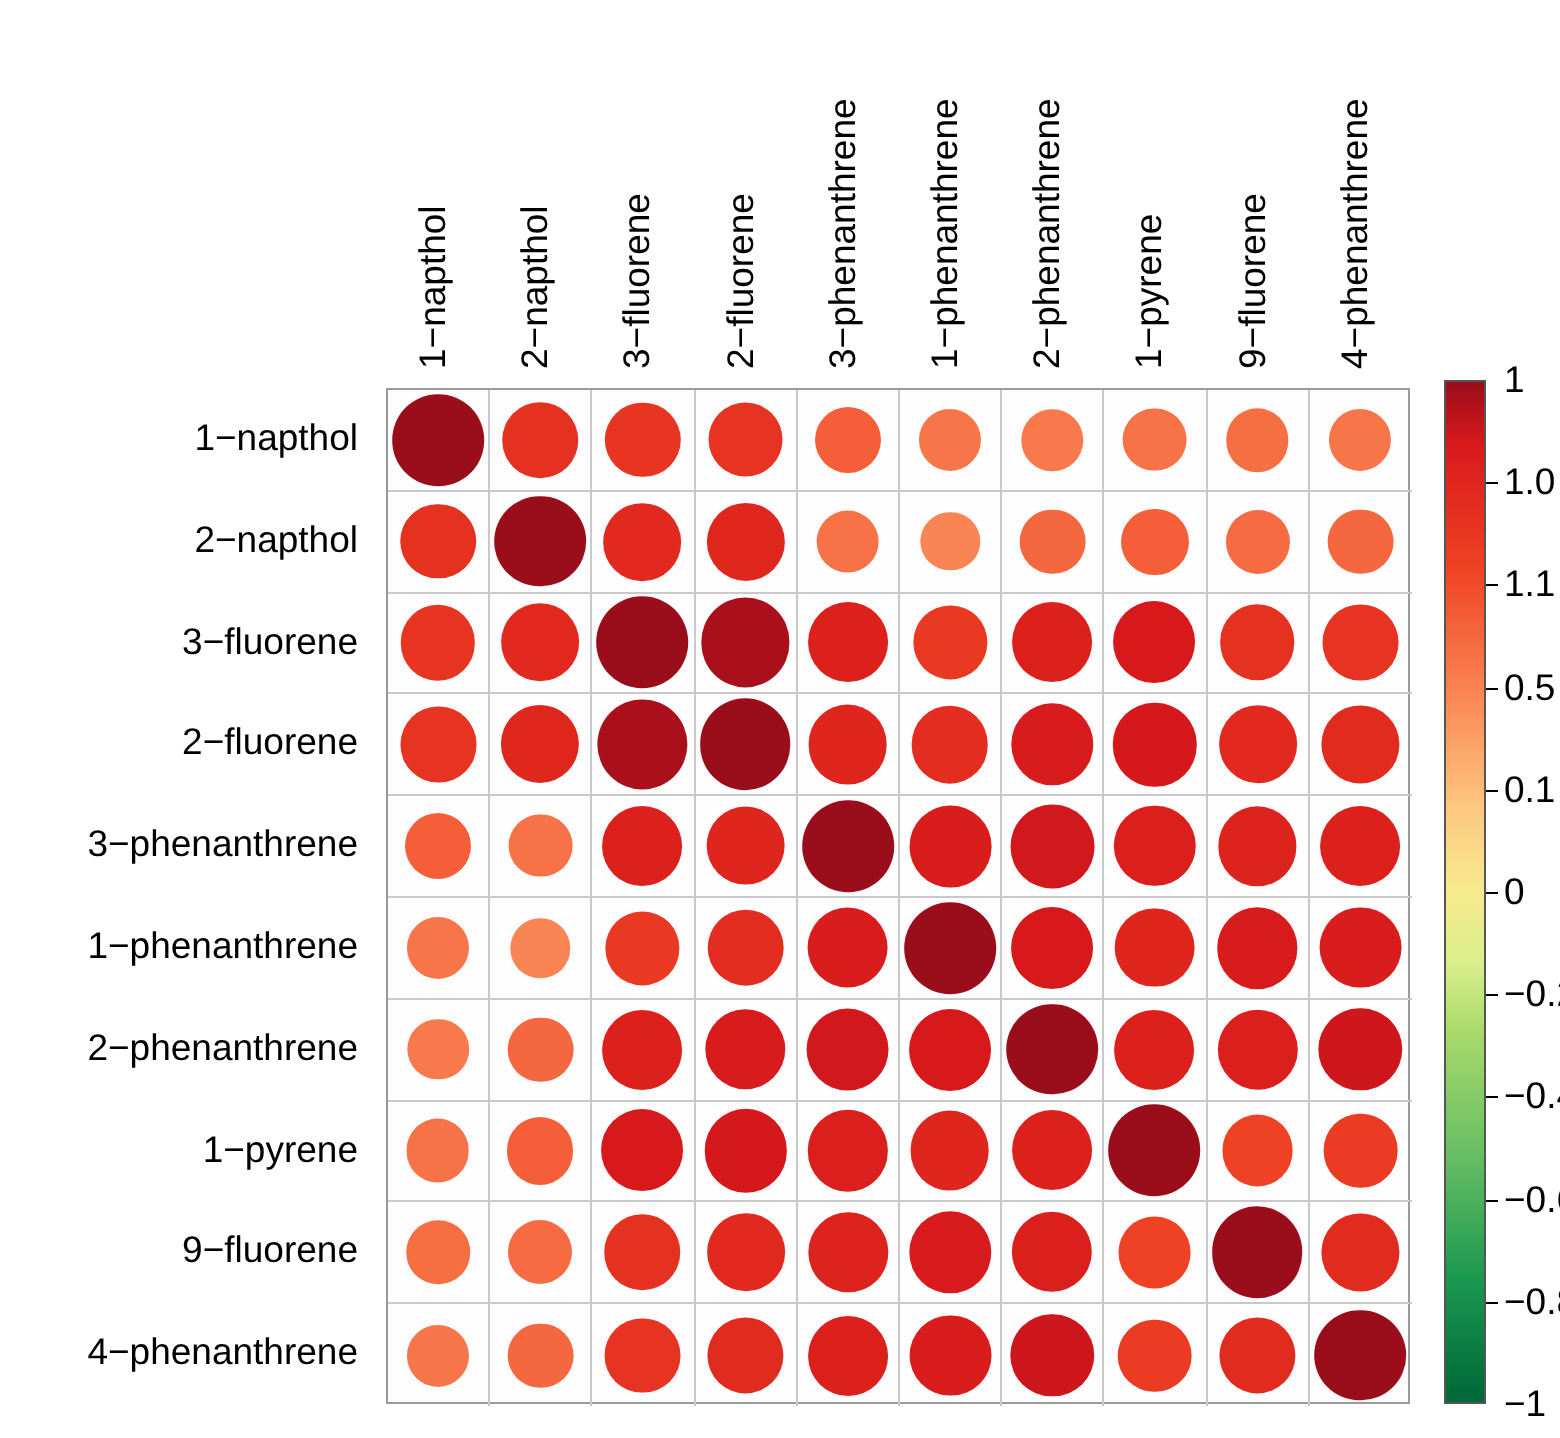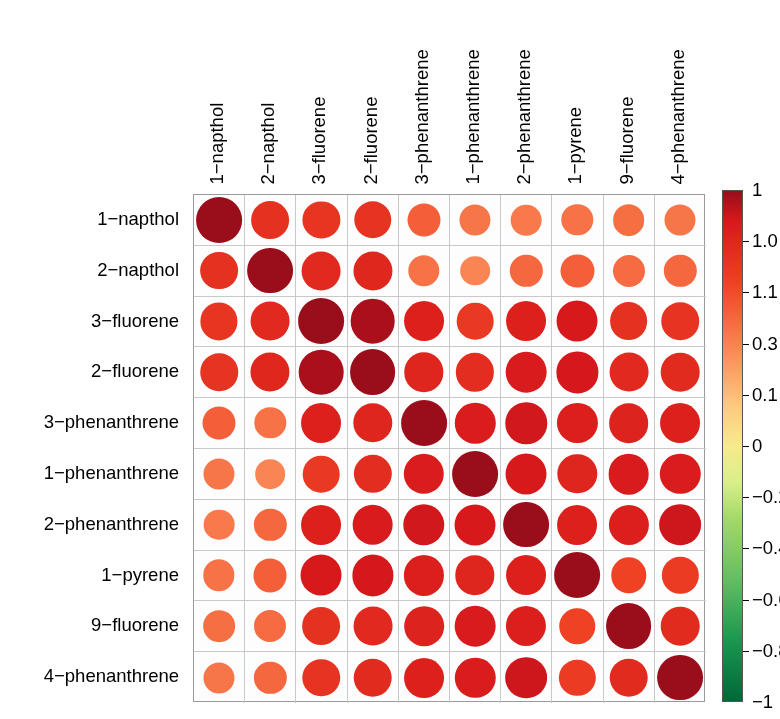--- a/index.html
+++ b/index.html
@@ -486,21 +486,21 @@
     </div>
 
   <div id="colorbar-wrap">
     <div id="colorbar"></div>
   <div class="cb-tick-label" style="top: 0px;">1</div>
       <div class="cb-tick" style="top: 51.2px;"></div>
       <div class="cb-tick-label" style="top: 51.2px;">1.0</div>
       <div class="cb-tick" style="top: 102.4px;"></div>
       <div class="cb-tick-label" style="top: 102.4px;">1.1</div>
       <div class="cb-tick" style="top: 153.6px;"></div>
-      <div class="cb-tick-label" style="top: 153.6px;">0.3</div>
+      <div class="cb-tick-label" style="top: 153.6px;">0.5</div>
       <div class="cb-tick" style="top: 204.8px;"></div>
       <div class="cb-tick-label" style="top: 204.8px;">0.1</div>
       <div class="cb-tick" style="top: 256px;"></div>
       <div class="cb-tick-label" style="top: 256px;">0</div>
       <div class="cb-tick" style="top: 307.2px;"></div>
       <div class="cb-tick-label" style="top: 307.2px;">−0.2</div>
       <div class="cb-tick" style="top: 358.4px;"></div>
       <div class="cb-tick-label" style="top: 358.4px;">−0.4</div>
       <div class="cb-tick" style="top: 409.6px;"></div>
       <div class="cb-tick-label" style="top: 409.6px;">−0.6</div>

